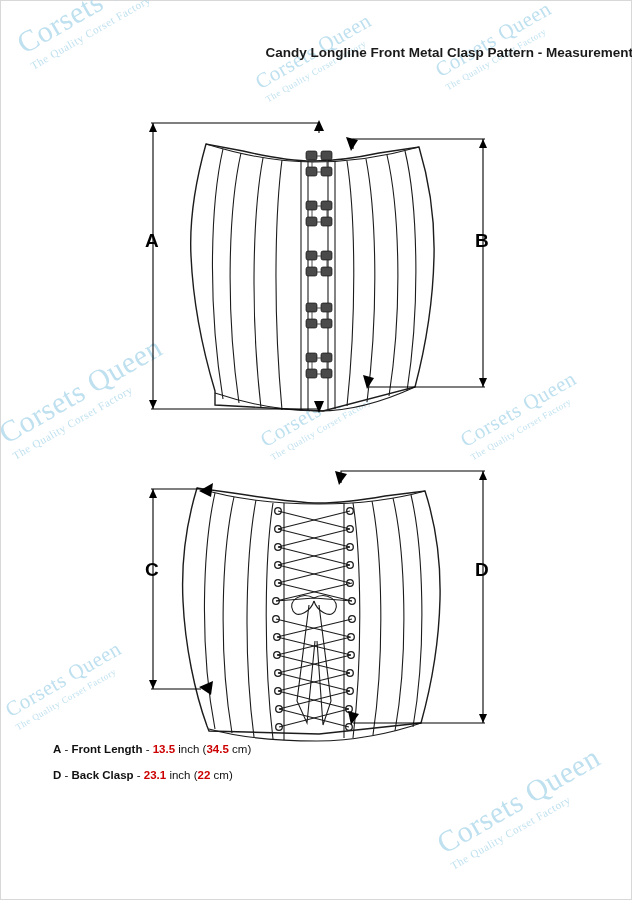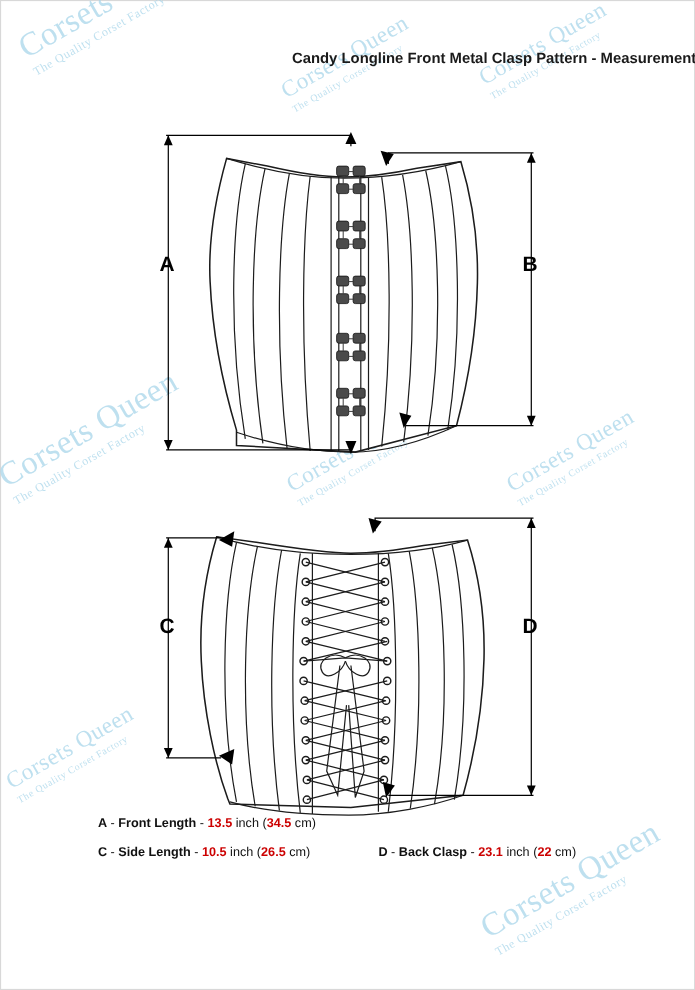--- a/index.html
+++ b/index.html
@@ -58,21 +58,21 @@
     text-align: right;
     font-size: 13.5px;
     font-weight: bold;
     color: #1a1a1a;
     font-family: "Liberation Sans", sans-serif;
   }
 
   
   .legend {
     position: absolute;
-    left: 88px;
+    left: 52px;
     top: 742px;
     width: 510px;
     font-size: 11.5px;
     color: #111;
   }
   .legend-row {
     display: flex;
     margin-bottom: 14px;
   }
   .legend-cell {
@@ -380,30 +380,20 @@
         <span class="lbl">Front Length</span>
         <span> - </span>
         <span class="val">13.5</span>
         <span>inch</span>
         <span> (</span><span class="alt">34.5</span>
         <span>cm</span><span>)</span>
       </div>
     </div>
     <div class="legend-row">
       <div class="legend-cell">
-        <span class="lbl">C</span>
-        <span> - </span>
-        <span class="lbl">Side Length</span>
-        <span> - </span>
-        <span class="val">10.5</span>
-        <span>inch</span>
-        <span> (</span><span class="alt">26.5</span>
-        <span>cm</span><span>)</span>
-      </div>
-      <div class="legend-cell">
         <span class="lbl">D</span>
         <span> - </span>
         <span class="lbl">Back Clasp</span>
         <span> - </span>
         <span class="val">23.1</span>
         <span>inch</span>
         <span> (</span><span class="alt">22</span>
         <span>cm</span><span>)</span>
       </div>
     </div>

